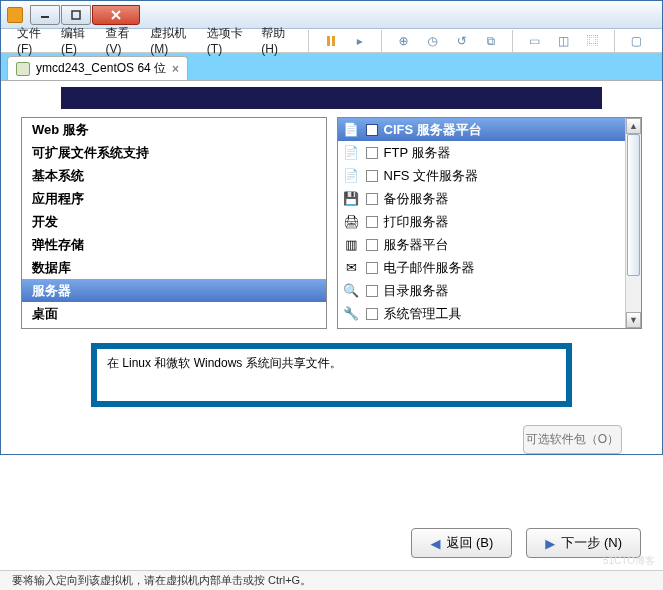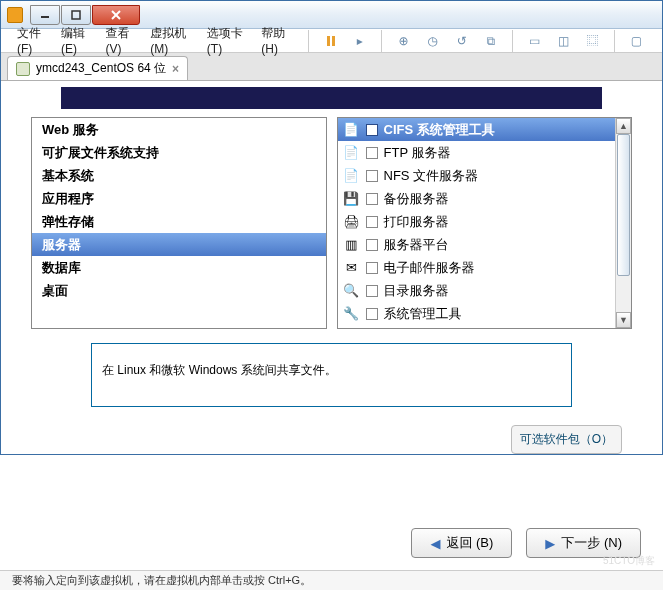--- a/index.html
+++ b/index.html
@@ -10,42 +10,42 @@
 .titlebar-text { flex: 1; color: #222; font-size: 12px; }
 .wbtns { display: flex; margin-right: 2px; }
 .wbtn { width: 30px; height: 20px; margin-left: 1px; border: 1px solid #888; border-radius: 0 0 3px 3px; display: flex; align-items: center; justify-content: center; background: linear-gradient(#f4f8fc,#d0e0ef); }
 .wbtn.close { width: 48px; background: linear-gradient(#e98a7a,#d14a2f); border-color: #a02010; color: #fff; }
 .wbtn svg { display: block; }
 .menubar { height: 24px; display: flex; align-items: center; padding: 0 16px; gap: 10px; border-bottom: 1px solid #ccc; }
 .menubar span { color: #222; }
 .tsep { width: 1px; height: 22px; background: #ccc; margin: 0 2px; }
 .tbtn { width: 22px; height: 22px; display: flex; align-items: center; justify-content: center; color: #6a8bab; }
 .tbtn.orange { color: #e8a030; }
-.tabbar { height: 28px; display: flex; align-items: flex-end; padding: 0 6px; background: #e5e5e5; border-bottom: 1px solid #b0b0b0; }
+.tabbar { height: 28px; display: flex; align-items: flex-end; padding: 0 6px; background: #7dd3fc; border-bottom: 1px solid #b0b0b0; }
 .tab { height: 24px; background: #fff; border: 1px solid #b0b0b0; border-bottom: none; border-radius: 4px 4px 0 0; display: flex; align-items: center; padding: 0 8px; gap: 6px; font-size: 12px; }
 .tab-icon { width: 14px; height: 14px; background: #e0e8d0; border: 1px solid #80a060; border-radius: 2px; }
 .tab-close { color: #888; font-weight: bold; cursor: pointer; }
 .vm-area { background: #fff; }
 .darkbar { height: 22px; background: #1a1a50; margin: 6px 60px 8px 60px; }
-.panels { display: flex; gap: 10px; margin: 0 30px; }
+.panels { display: flex; gap: 10px; margin: 0 20px; }
 .panel { flex: 1; border: 1px solid #888; background: #fff; height: 212px; overflow: hidden; position: relative; }
 .cat { height: 23px; display: flex; align-items: center; padding: 0 10px; font-size: 13px; font-weight: bold; }
 .cat.sel { background: linear-gradient(#7aa8e8,#4a78c8); color: #fff; }
 .svc-row { height: 23px; display: flex; align-items: center; padding: 0 6px; gap: 6px; font-size: 13px; }
 .svc-row.sel { background: linear-gradient(#7aa8e8,#4a78c8); color: #fff; font-weight: bold; }
 .svc-icon { width: 16px; height: 16px; display: flex; align-items: center; justify-content: center; }
 .svc-cb { width: 12px; height: 12px; border: 1px solid #888; background: #fff; }
 .svc-row.sel .svc-cb { border-color: #2a4a88; }
 .scrollbar { position: absolute; right: 0; top: 0; bottom: 0; width: 16px; background: #f0f0f0; border-left: 1px solid #ccc; display: flex; flex-direction: column; }
 .sb-btn { height: 16px; background: linear-gradient(#fff,#ddd); border: 1px solid #aaa; display: flex; align-items: center; justify-content: center; font-size: 9px; color: #555; }
 .sb-track { flex: 1; position: relative; }
 .sb-thumb { position: absolute; top: 0; left: 1px; right: 1px; height: 80%; background: linear-gradient(90deg,#fff,#d8e4f0); border: 1px solid #9ab; border-radius: 2px; }
-.desc { margin: 14px 90px 0 90px; height: 64px; border: 1px solid #0369a1; padding: 18px 10px; font-size: 12px; background: #fff; }
+.desc { margin: 14px 90px 0 90px; height: 64px; border: 6px solid #0369a1; padding: 6px 10px; font-size: 12px; background: #fff; }
 .optbtn-row { display: flex; justify-content: flex-end; margin: 18px 40px 0 0; }
-.optbtn { border: 1px solid #bbb; border-radius: 4px; padding: 5px 8px; color: #0c4a6e; background: #f4f4f4; font-size: 12px; }
+.optbtn { border: 1px solid #bbb; border-radius: 4px; padding: 5px 2px; color: #737373; background: #f4f4f4; font-size: 12px; }
 .navrow { position: absolute; right: 22px; bottom: 32px; display: flex; gap: 14px; }
 .navbtn { border: 1px solid #888; border-radius: 4px; padding: 5px 18px; background: linear-gradient(#fdfdfd,#e8e8e8); display: flex; align-items: center; gap: 6px; font-size: 13px; }
 .statusbar { position: absolute; left: 0; right: 0; bottom: 0; height: 20px; border-top: 1px solid #ccc; background: #f6f6f6; display: flex; align-items: center; padding: 0 12px; font-size: 11px; color: #333; }
 .watermark { position: absolute; right: 8px; bottom: 22px; font-size: 10px; color: #ddd; }
 </style>
 </head>
 <body>
 
 <div class="window">
   <div class="titlebar">
@@ -107,31 +107,32 @@
   </div>
 
   <div class="vm-area">
     <div class="darkbar"></div>
     <div class="panels">
       <div class="panel" id="cat-panel">
           <div class="cat">Web 服务</div>
           <div class="cat">可扩展文件系统支持</div>
           <div class="cat">基本系统</div>
           <div class="cat">应用程序</div>
+          <div class="cat">开发</div>
           <div class="cat">弹性存储</div>
+          <div class="cat">数据库</div>
           <div class="cat sel">服务器</div>
-          <div class="cat">数据库</div>
           <div class="cat">桌面</div>
         </div>
       <div class="panel">
         <div id="svc-panel" style="margin-right:16px;">
             <div class="svc-row sel">
               <span class="svc-icon">📄</span>
               <span class="svc-cb"></span>
-              <span>CIFS 系统管理工具</span>
+              <span>CIFS 服务器平台</span>
             </div>
             <div class="svc-row">
               <span class="svc-icon">📄</span>
               <span class="svc-cb"></span>
               <span>FTP 服务器</span>
             </div>
             <div class="svc-row">
               <span class="svc-icon">📄</span>
               <span class="svc-cb"></span>
               <span>NFS 文件服务器</span>

